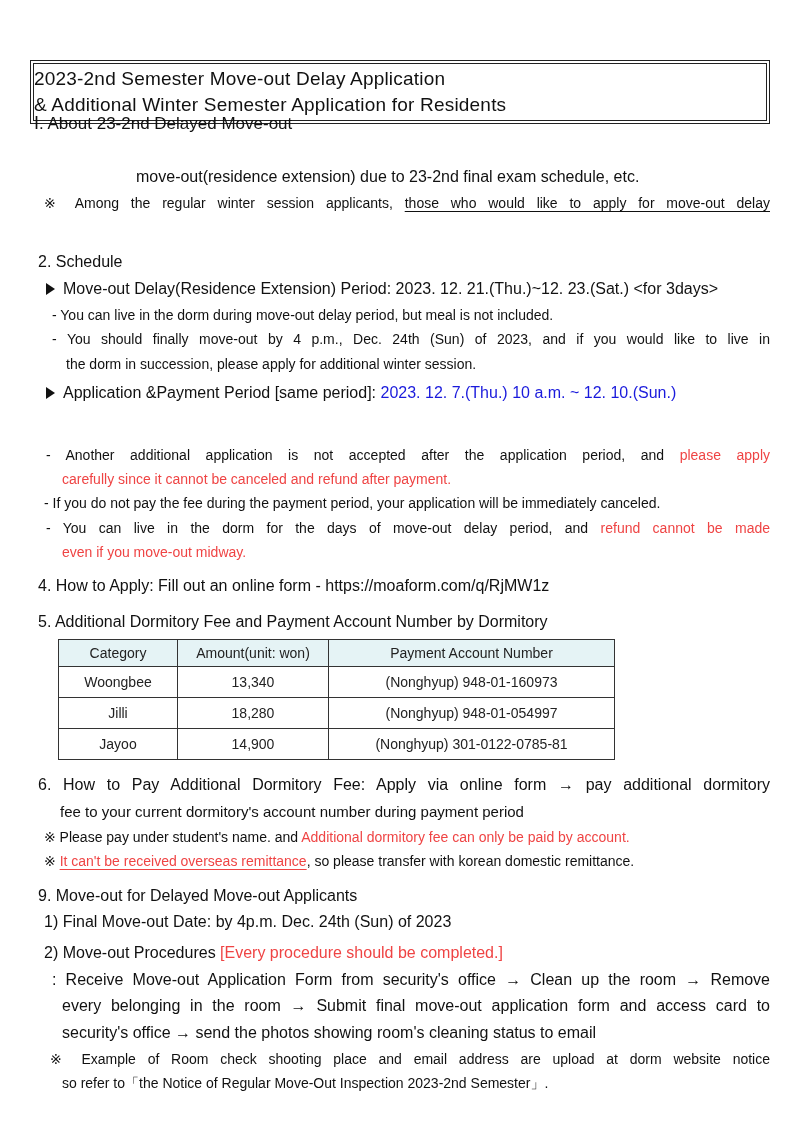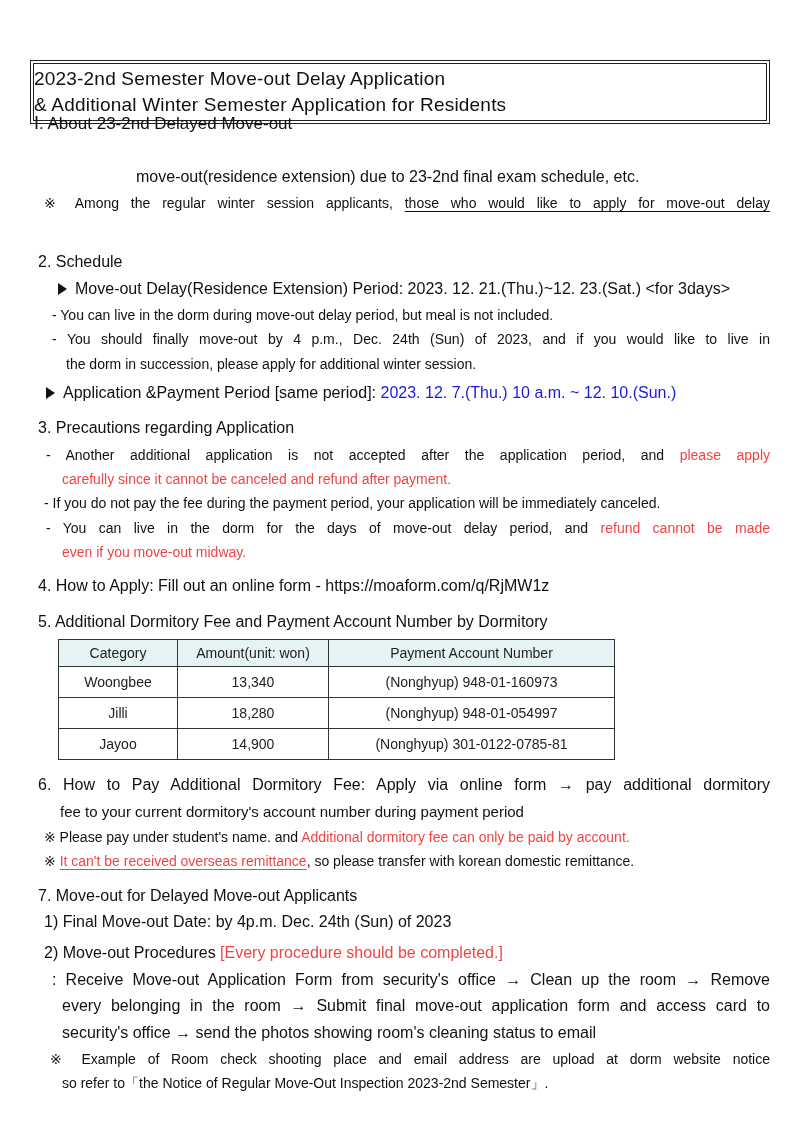--- a/index.html
+++ b/index.html
@@ -51,31 +51,30 @@
 
   <div class="abs h2" style="left:136px; top:168px;">move-out(residence extension) due to 23-2nd final exam schedule, etc.</div>
 
   <div class="abs body justify" style="left:44px; top:195px; width:726px;">
     <span>※</span>
     <span>Among the regular winter session applicants, </span>
     <span class="u">those who would like to apply for move-out delay</span>
   </div>
 
   <div class="abs body-lg" style="left:38px; top:253px;">2. Schedule</div>
-  <div class="abs h2" style="left:58px; top:280px;">
+  <div class="abs h2" style="left:46px; top:280px;">
     <span class="tri"></span><span>Move-out Delay(Residence Extension) Period: 2023. 12. 21.(Thu.)~12. 23.(Sat.) &lt;for 3days&gt;</span>
   </div>
   <div class="abs body" style="left:52px; top:307px;">- You can live in the dorm during move-out delay period, but meal is not included.</div>
   <div class="abs body justify" style="left:52px; top:331px; width:718px;">- You should finally move-out by 4 p.m., Dec. 24th (Sun) of 2023, and if you would like to live in</div>
   <div class="abs body" style="left:66px; top:356px;">the dorm in succession, please apply for additional winter session.</div>
   <div class="abs h2" style="left:46px; top:384px;">
     <span class="tri"></span><span>Application &amp;Payment Period [same period]: </span><span class="blue">2023. 12. 7.(Thu.) 10 a.m. ~ 12. 10.(Sun.)</span>
   </div>
 
-  <div class="abs body-lg" style="left:38px; top:419px;">3. Precautions regarding Application</div>
   <div class="abs body justify" style="left:46px; top:447px; width:724px;">
     <span>- Another additional application is not accepted after the application period, and </span><span class="red">please apply</span>
   </div>
   <div class="abs body red" style="left:62px; top:471px;">carefully since it cannot be canceled and refund after payment.</div>
   <div class="abs body" style="left:44px; top:495px;">- If you do not pay the fee during the payment period, your application will be immediately canceled.</div>
   <div class="abs body justify" style="left:46px; top:520px; width:724px;">
     <span>- You can live in the dorm for the days of move-out delay period, and </span><span class="red">refund cannot be made</span>
   </div>
   <div class="abs body red" style="left:62px; top:544px;">even if you move-out midway.</div>
 
@@ -112,21 +111,21 @@
 
   <div class="abs h2 justify" style="left:38px; top:776px; width:732px;">6. How to Pay Additional Dormitory Fee: Apply via online form → pay additional dormitory</div>
   <div class="abs body-lg" style="left:60px; top:803px; font-size:15px;">fee to your current dormitory's account number during payment period</div>
   <div class="abs body" style="left:44px; top:829px;">
     <span>※ Please pay under student's name. and </span><span class="red">Additional dormitory fee can only be paid by account.</span>
   </div>
   <div class="abs body" style="left:44px; top:853px;">
     <span>※ </span><span class="red u">It can't be received overseas remittance</span><span>, so please transfer with korean domestic remittance.</span>
   </div>
 
-  <div class="abs body-lg" style="left:38px; top:887px;">7. Move-out for Delayed Move-out Applicants</div>
+  <div class="abs body-lg" style="left:38px; top:887px;">9. Move-out for Delayed Move-out Applicants</div>
   <div class="abs body-lg" style="left:44px; top:913px;">1) Final Move-out Date: by 4p.m. Dec. 24th (Sun) of 2023</div>
   <div class="abs body-lg" style="left:44px; top:944px;">
     <span>2) Move-out Procedures </span><span class="red">[Every procedure should be completed.]</span>
   </div>
   <div class="abs h2 justify" style="left:52px; top:971px; width:718px;">: Receive Move-out Application Form from security's office → Clean up the room → Remove</div>
   <div class="abs h2 justify" style="left:62px; top:997px; width:708px;">every belonging in the room → Submit final move-out application form and access card to</div>
   <div class="abs h2" style="left:62px; top:1024px;">security's office → send the photos showing room's cleaning status to email</div>
   <div class="abs body justify" style="left:50px; top:1051px; width:720px;">※ Example of Room check shooting place and email address are upload at dorm website notice</div>
   <div class="abs body" style="left:62px; top:1075px;">so refer to「the Notice of Regular Move-Out Inspection 2023-2nd Semester」.</div>
 

